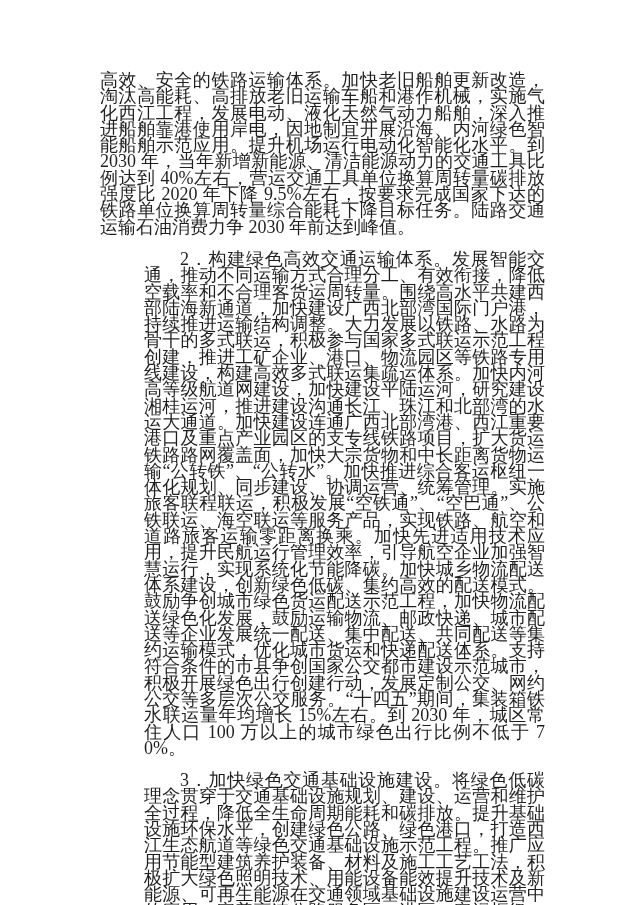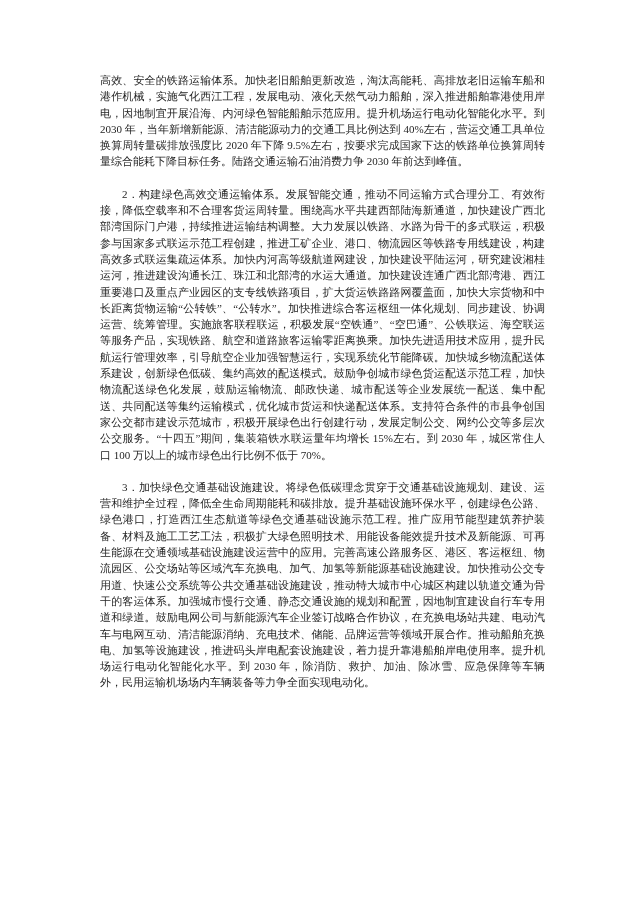--- a/index.html
+++ b/index.html
@@ -12,31 +12,32 @@
     height: 905px;
     overflow: hidden;
   }
   .page {
     box-sizing: border-box;
     width: 640px;
     height: 905px;
     background: #ffffff;
     padding: 72px 95px 0 100px;
     font-family: "Liberation Serif", "DejaVu Serif", serif;
-    font-size: 11px;
+    font-size: 18px;
     line-height: 16.3px;
     color: #1f1f1f;
     text-align: justify;
   }
   .page p {
     margin: 0 0 16px 0;
     word-break: break-all;
   }
   .page p.indent {
     text-indent: 2em;
+    margin-left: 44px;
   }
 </style>
 </head>
 <body>
 
 <div class="page">
   <p>高效、安全的铁路运输体系。加快老旧船舶更新改造，淘汰高能耗、高排放老旧运输车船和港作机械，实施气化西江工程，发展电动、液化天然气动力船舶，深入推进船舶靠港使用岸电，因地制宜开展沿海、内河绿色智能船舶示范应用。提升机场运行电动化智能化水平。到 2030 年，当年新增新能源、清洁能源动力的交通工具比例达到 40%左右，营运交通工具单位换算周转量碳排放强度比 2020 年下降 9.5%左右，按要求完成国家下达的铁路单位换算周转量综合能耗下降目标任务。陆路交通运输石油消费力争 2030 年前达到峰值。</p>
   <p class="indent">2．构建绿色高效交通运输体系。发展智能交通，推动不同运输方式合理分工、有效衔接，降低空载率和不合理客货运周转量。围绕高水平共建西部陆海新通道，加快建设广西北部湾国际门户港，持续推进运输结构调整。大力发展以铁路、水路为骨干的多式联运，积极参与国家多式联运示范工程创建，推进工矿企业、港口、物流园区等铁路专用线建设，构建高效多式联运集疏运体系。加快内河高等级航道网建设，加快建设平陆运河，研究建设湘桂运河，推进建设沟通长江、珠江和北部湾的水运大通道。加快建设连通广西北部湾港、西江重要港口及重点产业园区的支专线铁路项目，扩大货运铁路路网覆盖面，加快大宗货物和中长距离货物运输“公转铁”、“公转水”。加快推进综合客运枢纽一体化规划、同步建设、协调运营、统筹管理。实施旅客联程联运，积极发展“空铁通”、“空巴通”、公铁联运、海空联运等服务产品，实现铁路、航空和道路旅客运输零距离换乘。加快先进适用技术应用，提升民航运行管理效率，引导航空企业加强智慧运行，实现系统化节能降碳。加快城乡物流配送体系建设，创新绿色低碳、集约高效的配送模式。鼓励争创城市绿色货运配送示范工程，加快物流配送绿色化发展，鼓励运输物流、邮政快递、城市配送等企业发展统一配送、集中配送、共同配送等集约运输模式，优化城市货运和快递配送体系。支持符合条件的市县争创国家公交都市建设示范城市，积极开展绿色出行创建行动，发展定制公交、网约公交等多层次公交服务。“十四五”期间，集装箱铁水联运量年均增长 15%左右。到 2030 年，城区常住人口 100 万以上的城市绿色出行比例不低于 70%。</p>
   <p class="indent">3．加快绿色交通基础设施建设。将绿色低碳理念贯穿于交通基础设施规划、建设、运营和维护全过程，降低全生命周期能耗和碳排放。提升基础设施环保水平，创建绿色公路、绿色港口，打造西江生态航道等绿色交通基础设施示范工程。推广应用节能型建筑养护装备、材料及施工工艺工法，积极扩大绿色照明技术、用能设备能效提升技术及新能源、可再生能源在交通领域基础设施建设运营中的应用。完善高速公路服务区、港区、客运枢纽、物流园区、公交场站等区域汽车充换电、加气、加氢等新能源基础设施建设。加快推动公交专用道、快速公交系统等公共交通基础设施建设，推动特大城市中心城区构建以轨道交通为骨干的客运体系。加强城市慢行交通、静态交通设施的规划和配置，因地制宜建设自行车专用道和绿道。鼓励电网公司与新能源汽车企业签订战略合作协议，在充换电场站共建、电动汽车与电网互动、清洁能源消纳、充电技术、储能、品牌运营等领域开展合作。推动船舶充换电、加氢等设施建设，推进码头岸电配套设施建设，着力提升靠港船舶岸电使用率。提升机场运行电动化智能化水平。到 2030 年，除消防、救护、加油、除冰雪、应急保障等车辆外，民用运输机场场内车辆装备等力争全面实现电动化。</p>
 </div>

